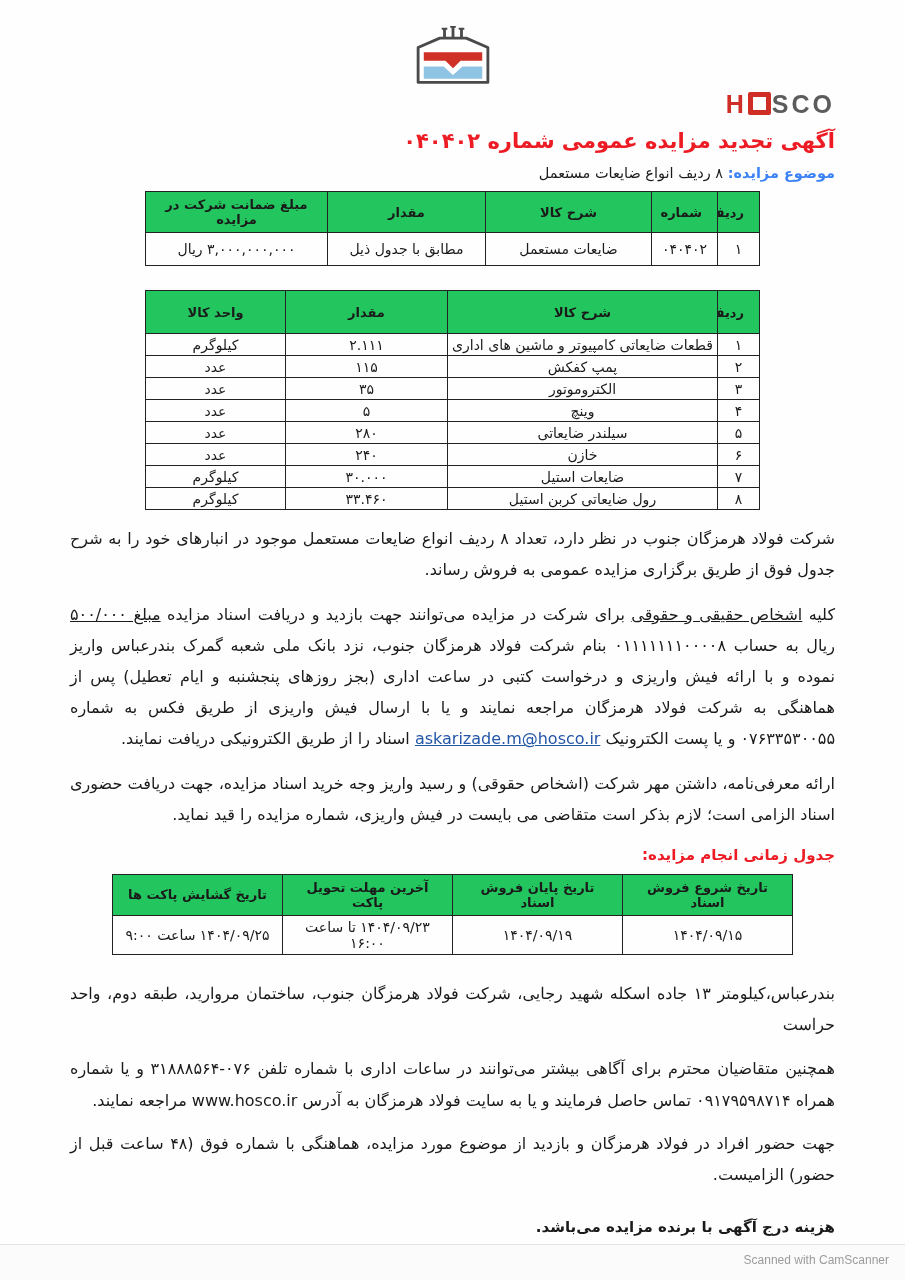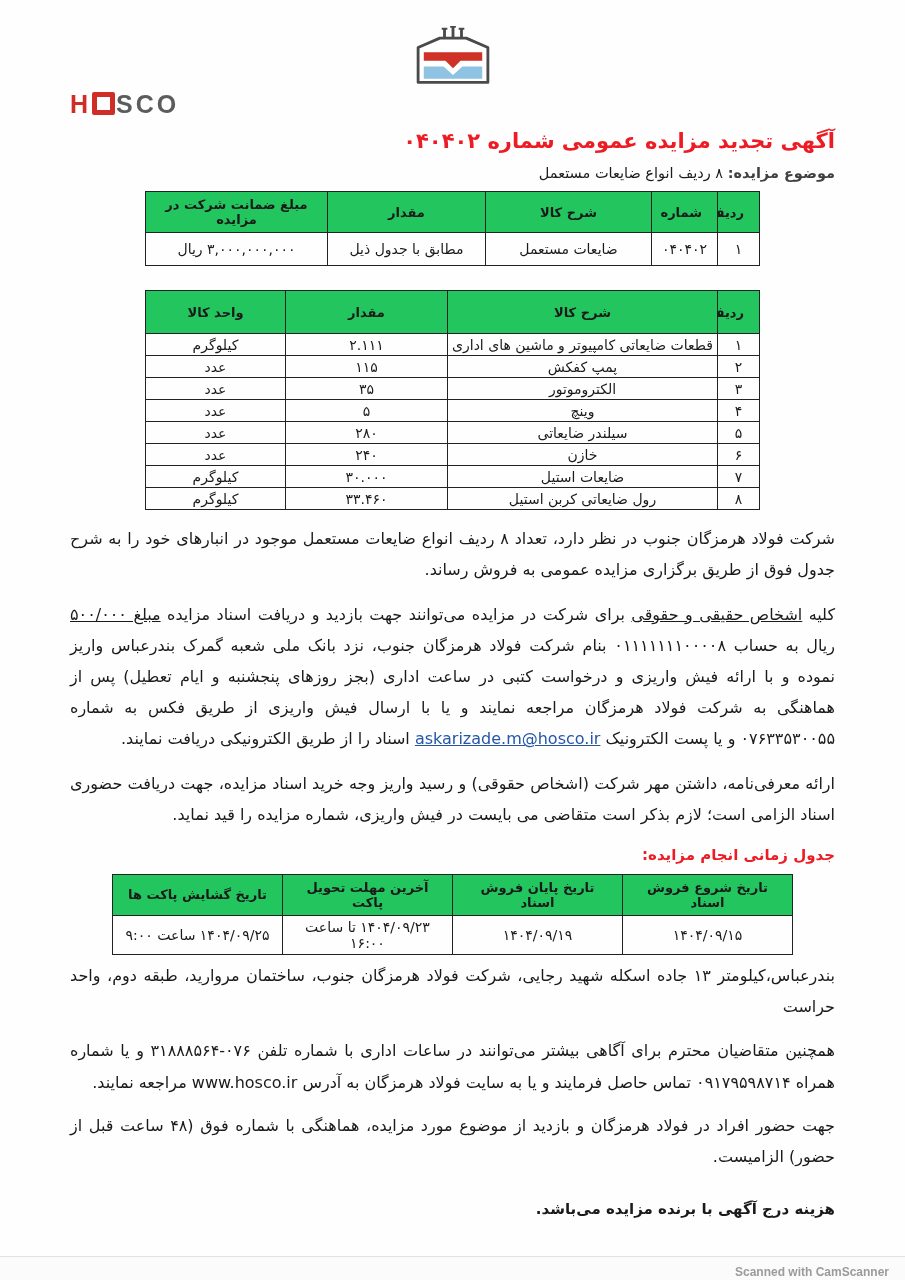--- a/index.html
+++ b/index.html
@@ -3,38 +3,38 @@
 <meta charset="utf-8">
 <style>
   html,body { margin:0; padding:0; background:#e9e9e9; }
   .page {
     width:905px; height:1280px; margin:0 auto; background:#fefefe;
     position:relative; box-sizing:border-box; padding:24px 70px 0 70px;
     direction:rtl; font-family:"DejaVu Sans", sans-serif; color:#1a1a1a;
     overflow:hidden;
   }
   
-  .logo-block { text-align:left; }
+  .logo-block { text-align:right; }
   .emblem { display:block; margin:0 auto; }
   .wordmark {
     direction:ltr; font-family:"Liberation Sans", sans-serif;
     font-weight:bold; font-size:25px; letter-spacing:3px;
     color:#5c5c5c; line-height:1.05; margin-top:1px;
   }
   .wordmark .h { color:#cf2e26; }
   .o-box {
     display:inline-block; width:13px; height:13px; border:5px solid #cf2e26;
     background:#fff; border-radius:2px; vertical-align:-2px; margin:0 1px;
   }
   .logo-subtitle { font-size:13px; font-weight:bold; color:#222; margin-top:3px; }
 
   
   .title { color:#ed1c24; font-size:21px; font-weight:bold; margin:12px 0 0 0; }
   .subject { font-size:14.5px; margin:12px 0 0 0; }
-  .subject .label { color:#404040; font-weight:bold; }
+  .subject .label { color:#3b82f6; font-weight:bold; }
   .para { font-size:16px; line-height:1.95; text-align:justify; margin:13px 0 0 0; }
   .u { text-decoration:underline; }
   .email-link { color:#2456a8; text-decoration:underline; cursor:pointer; }
   .red-heading { color:#ed1c24; font-size:15px; font-weight:bold; margin:16px 0 0 0; }
   .fee-note { font-size:15px; font-weight:bold; margin:28px 0 0 0; }
 
   
   table { border-collapse:collapse; table-layout:fixed; margin:0 auto; }
   th,td { border:1.5px solid #222; text-align:center; vertical-align:middle; overflow:hidden; }
   th { background:#22c55e; font-size:13px; font-weight:bold; padding:5px 15px; }
@@ -43,26 +43,25 @@
   .t1 td { height:26px; }
   .t2 { width:614px; margin-top:24px; }
   .t2 th { height:32px; }
   .t2 td { height:19px; padding:1px 3px; }
   .t3 { width:680px; margin-top:10px; }
   .t3 th { height:24px; }
   .t3 td { height:24px; }
 
   
   .scan-bar {
-    position:absolute; bottom:0; left:0; right:0; height:24px;
+    position:absolute; bottom:0; left:0; right:0; height:36px;
     border-top:1px solid #e2e2e2; direction:ltr; text-align:right;
     color:#9b9b9b; font-size:12px; line-height:30px; padding-right:16px;
     box-sizing:border-box; font-family:"Liberation Sans", sans-serif;
     background:#fbfbfb;
-    font-weight:bold;
   }
 </style>
 </head>
 <body>
 
 <div class="page">
 
   <div class="logo-block">
     <svg class="emblem" width="96" height="66" viewBox="0 0 100 70" xmlns="http://www.w3.org/2000/svg">
       <path d="M41 16 V5 M50 16 V3 M59 16 V5" stroke="#4a4a4a" stroke-width="3" fill="none"></path>
@@ -201,21 +200,21 @@
     <tbody>
       <tr>
         <td>۱۴۰۴/۰۹/۱۵</td>
         <td>۱۴۰۴/۰۹/۱۹</td>
         <td>۱۴۰۴/۰۹/۲۳ تا ساعت ۱۶:۰۰</td>
         <td>۱۴۰۴/۰۹/۲۵ ساعت ۹:۰۰</td>
       </tr>
     </tbody>
   </table>
 
-  <p class="para" style="margin-top:5px;">بندرعباس،کیلومتر ۱۳ جاده اسکله شهید رجایی، شرکت فولاد هرمزگان جنوب، ساختمان مروارید، طبقه دوم، واحد حراست</p>
+  <p class="para" style="margin-top:23px;font-family:Liberation Serif, serif;">بندرعباس،کیلومتر ۱۳ جاده اسکله شهید رجایی، شرکت فولاد هرمزگان جنوب، ساختمان مروارید، طبقه دوم، واحد حراست</p>
 
   <p class="para"><span>همچنین متقاضیان محترم برای آگاهی بیشتر می‌توانند در ساعات اداری با شماره تلفن ۰۷۶-۳۱۸۸۸۵۶۴ و یا شماره همراه ۰۹۱۷۹۵۹۸۷۱۴ تماس حاصل فرمایند و یا به سایت فولاد هرمزگان به آدرس </span><span>www.hosco.ir</span><span> مراجعه نمایند.</span></p>
 
   <p class="para" style="margin-top:12px;">جهت حضور افراد در فولاد هرمزگان و بازدید از موضوع مورد مزایده، هماهنگی با شماره فوق (۴۸ ساعت قبل از حضور) الزامیست.</p>
 
   <p class="fee-note">هزینه درج آگهی با برنده مزایده می‌باشد.</p>
 
   <div class="scan-bar">
     <span>Scanned with CamScanner</span>
   </div>

